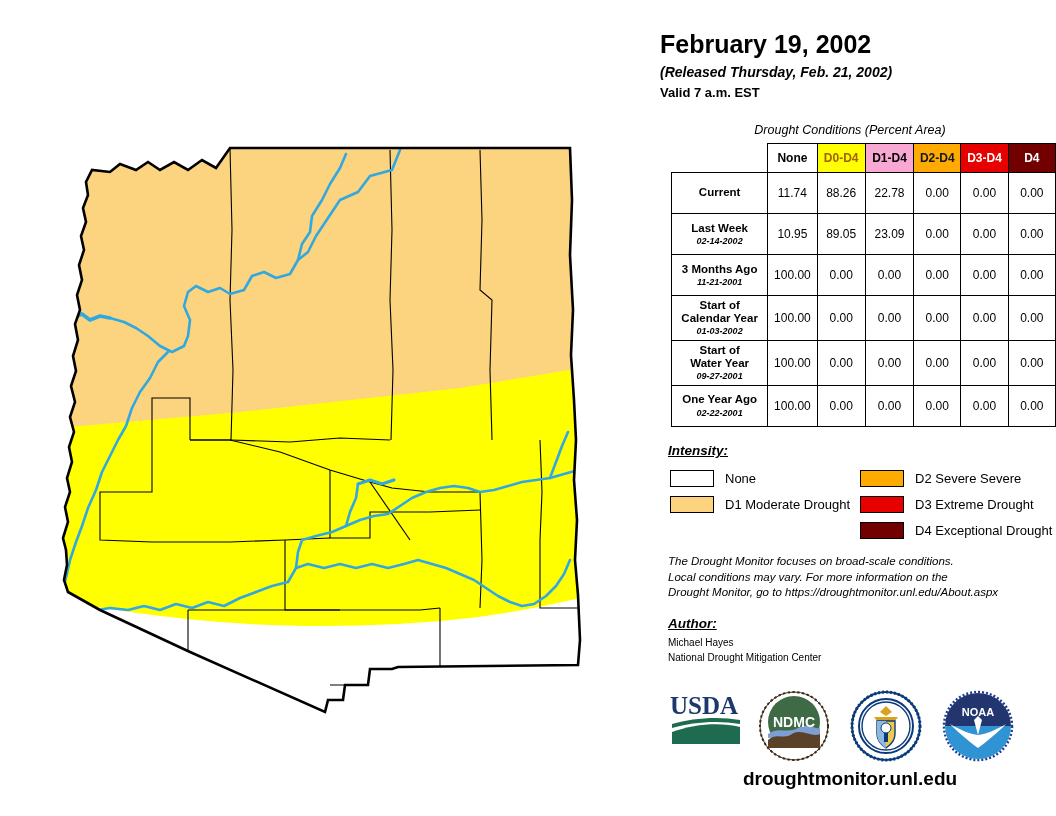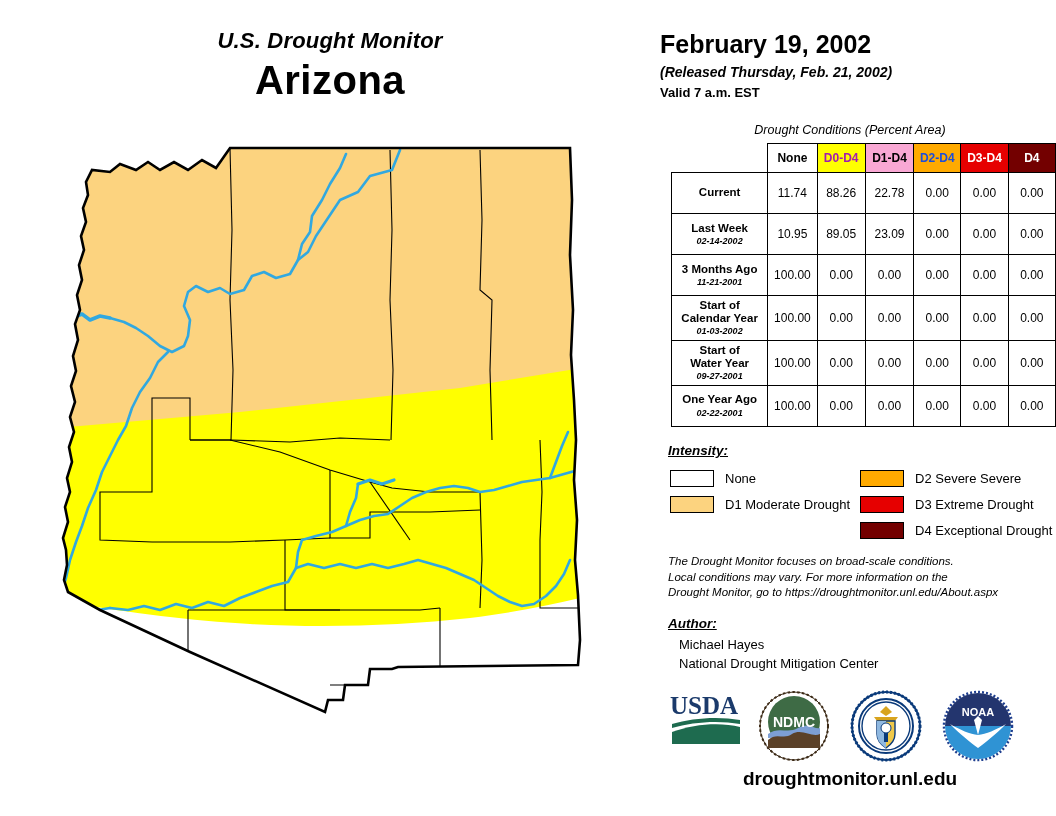--- a/index.html
+++ b/index.html
@@ -177,23 +177,22 @@
     position: absolute;
     left: 8px; top: 616px;
     font-size: 13.5px;
     font-style: italic;
     font-weight: bold;
     text-decoration: underline;
   }
   #author-lines {
     position: absolute;
     left: 8px; top: 636px;
-    font-size: 13px;
+    font-size: 10px;
     line-height: 1.45;
-    margin-left: 11px;
   }
 
   
   #logos {
     position: absolute;
     left: 0; top: 690px;
     width: 396px;
     height: 80px;
   }
   .logo {
@@ -212,24 +211,20 @@
     text-align: center;
     font-size: 19px;
     font-weight: bold;
   }
 </style>
 </head>
 <body>
 
 <div id="left-panel">
 
-  <div id="title-block">
-    <div id="dm-title">U.S. Drought Monitor</div>
-    <div id="state-title">Arizona</div>
-  </div>
 
   <div id="map-wrap">
     <svg id="map-svg" width="590" height="650" viewBox="0 0 590 650">
       <defs>
 
         <path id="az-outline" d="
           M 190,8
           L 530,8
           L 532,60 L 530,115 L 533,170 L 531,215 L 534,260
           L 536,300 L 534,340 L 537,380 L 535,420 L 538,455
@@ -355,23 +350,23 @@
     <div id="dm-valid">Valid 7 a.m. EST</div>
   </div>
 
   <div id="table-caption">Drought Conditions (Percent Area)</div>
 
   <table id="cond-table">
     <thead>
       <tr id="header-row">
         <th class="corner"></th>
       <th style="background: rgb(255, 255, 255); color: rgb(0, 0, 0);">None</th>
-          <th style="background: rgb(255, 255, 0); color: #a21caf;">D0-D4</th>
+          <th style="background: rgb(255, 255, 0); color: #a16207;">D0-D4</th>
           <th style="background: #f9a8d4; color: rgb(0, 0, 0);">D1-D4</th>
-          <th style="background: rgb(255, 170, 0); color: #1d4ed8;">D2-D4</th>
+          <th style="background: rgb(255, 170, 0); color: #0f172a;">D2-D4</th>
           <th style="background: rgb(230, 0, 0); color: rgb(255, 255, 255);">D3-D4</th>
           <th style="background: rgb(115, 0, 0); color: rgb(255, 255, 255);">D4</th>
         </tr>
     </thead>
     <tbody id="table-body">
         <tr>
           <td class="rowlabel">
             <span class="rl-main">Current</span>
           </td>
           <td class="val">11.74</td>

